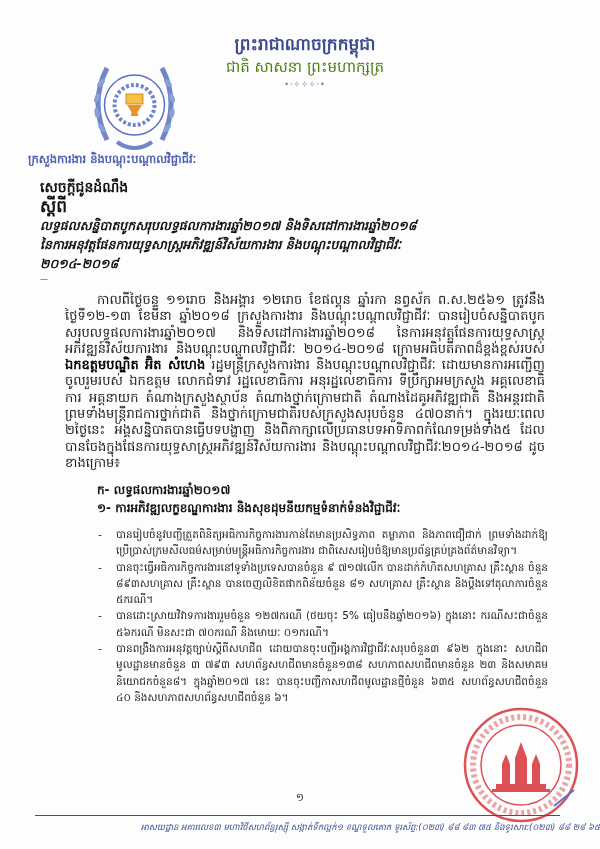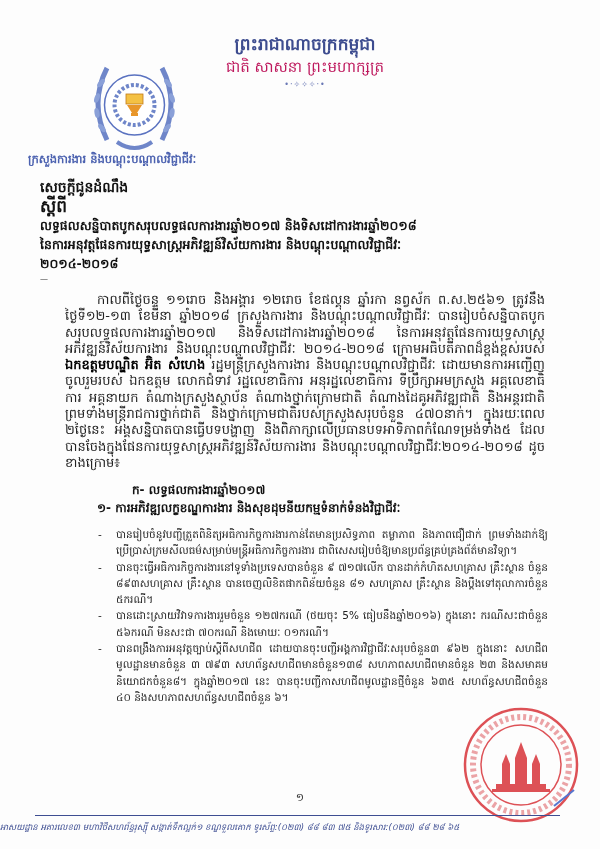--- a/index.html
+++ b/index.html
@@ -5,43 +5,43 @@
   html, body { margin:0; padding:0; }
   body {
     width:600px; height:849px; background:#ffffff; position:relative; overflow:hidden;
     font-family:"DejaVu Sans", sans-serif; color:#222;
   }
   .page { position:absolute; inset:0; background:#fdfdfd; }
   
   .logo { position:absolute; left:87px; top:58px; width:95px; height:100px; }
   .kingdom { position:absolute; left:210px; top:32px; width:190px; text-align:center; color:#3d4c8f; }
   .kingdom .k1 { font-size:17px; font-weight:bold; line-height:24px; }
-  .kingdom .k2 { font-size:15px; line-height:22px; color:#be185d; }
+  .kingdom .k2 { font-size:15px; line-height:22px; color:#4d7c0f; }
   .kingdom .orn { font-size:8px; color:#6a78b5; letter-spacing:1px; margin-top:2px; }
   .ministry { position:absolute; left:28px; top:152px; font-size:11.5px; color:#4c62b0; font-weight:bold; }
 
   .titleblock { position:absolute; left:40px; right:40px; top:178px; color:#111; }
   .titleblock .t1 { font-size:14px; font-weight:bold; line-height:19px; }
   .titleblock .t2 { font-size:17px; font-weight:bold; line-height:19px; }
-  .titleblock .t3 { font-size:12.5px; font-weight:bold; line-height:19px; }
+  .titleblock .t3 { font-size:12.5px; font-weight:bold; line-height:19px;font-style:italic; }
   .titleblock .sep { font-size:8px; color:#555; line-height:14px; }
 
   .body { position:absolute; left:65px; right:55px; top:292px; font-size:13px; line-height:16.3px; color:#222; text-align:justify; }
   .body p { margin:0; text-indent:32px; }
   .body b { color:#000; }
-  .sec-a { position:absolute; left:97px; top:482px; font-size:12px; font-weight:bold; color:#111;margin-left:35px; }
+  .sec-a { position:absolute; left:97px; top:482px; font-size:12px; font-weight:bold; color:#111; }
   .sec-1 { position:absolute; left:97px; top:500px; font-size:12px; font-weight:bold; color:#111; }
 
   .bullets { position:absolute; left:96px; right:52px; top:526px; font-size:10.5px; line-height:16.3px; color:#222; }
   .bullets .item { position:relative; padding-left:20px; margin-bottom:0; text-align:justify; }
   .bullets .dash { position:absolute; left:2px; top:0; }
 
   .pageno { position:absolute; left:0; right:0; top:790px; text-align:center; font-size:11px; color:#333; }
   .footline { position:absolute; left:35px; right:40px; top:815px; height:1px; background:#3e4e92; }
-  .footer { position:absolute; left:0; right:0; top:822px; text-align:left; font-size:8.5px; font-style:italic; color:#3e4e92; }
+  .footer { position:absolute; left:15px; right:0; top:822px; text-align:right; font-size:8.5px; font-style:italic; color:#3e4e92; }
 
   .seal { position:absolute; left:462px; top:706px; width:118px; height:118px; opacity:0.85; }
 </style>
 </head>
 <body>
 
 <div class="page">
 
   <div class="logo">
     <svg width="95" height="100" viewBox="0 0 95 100">

